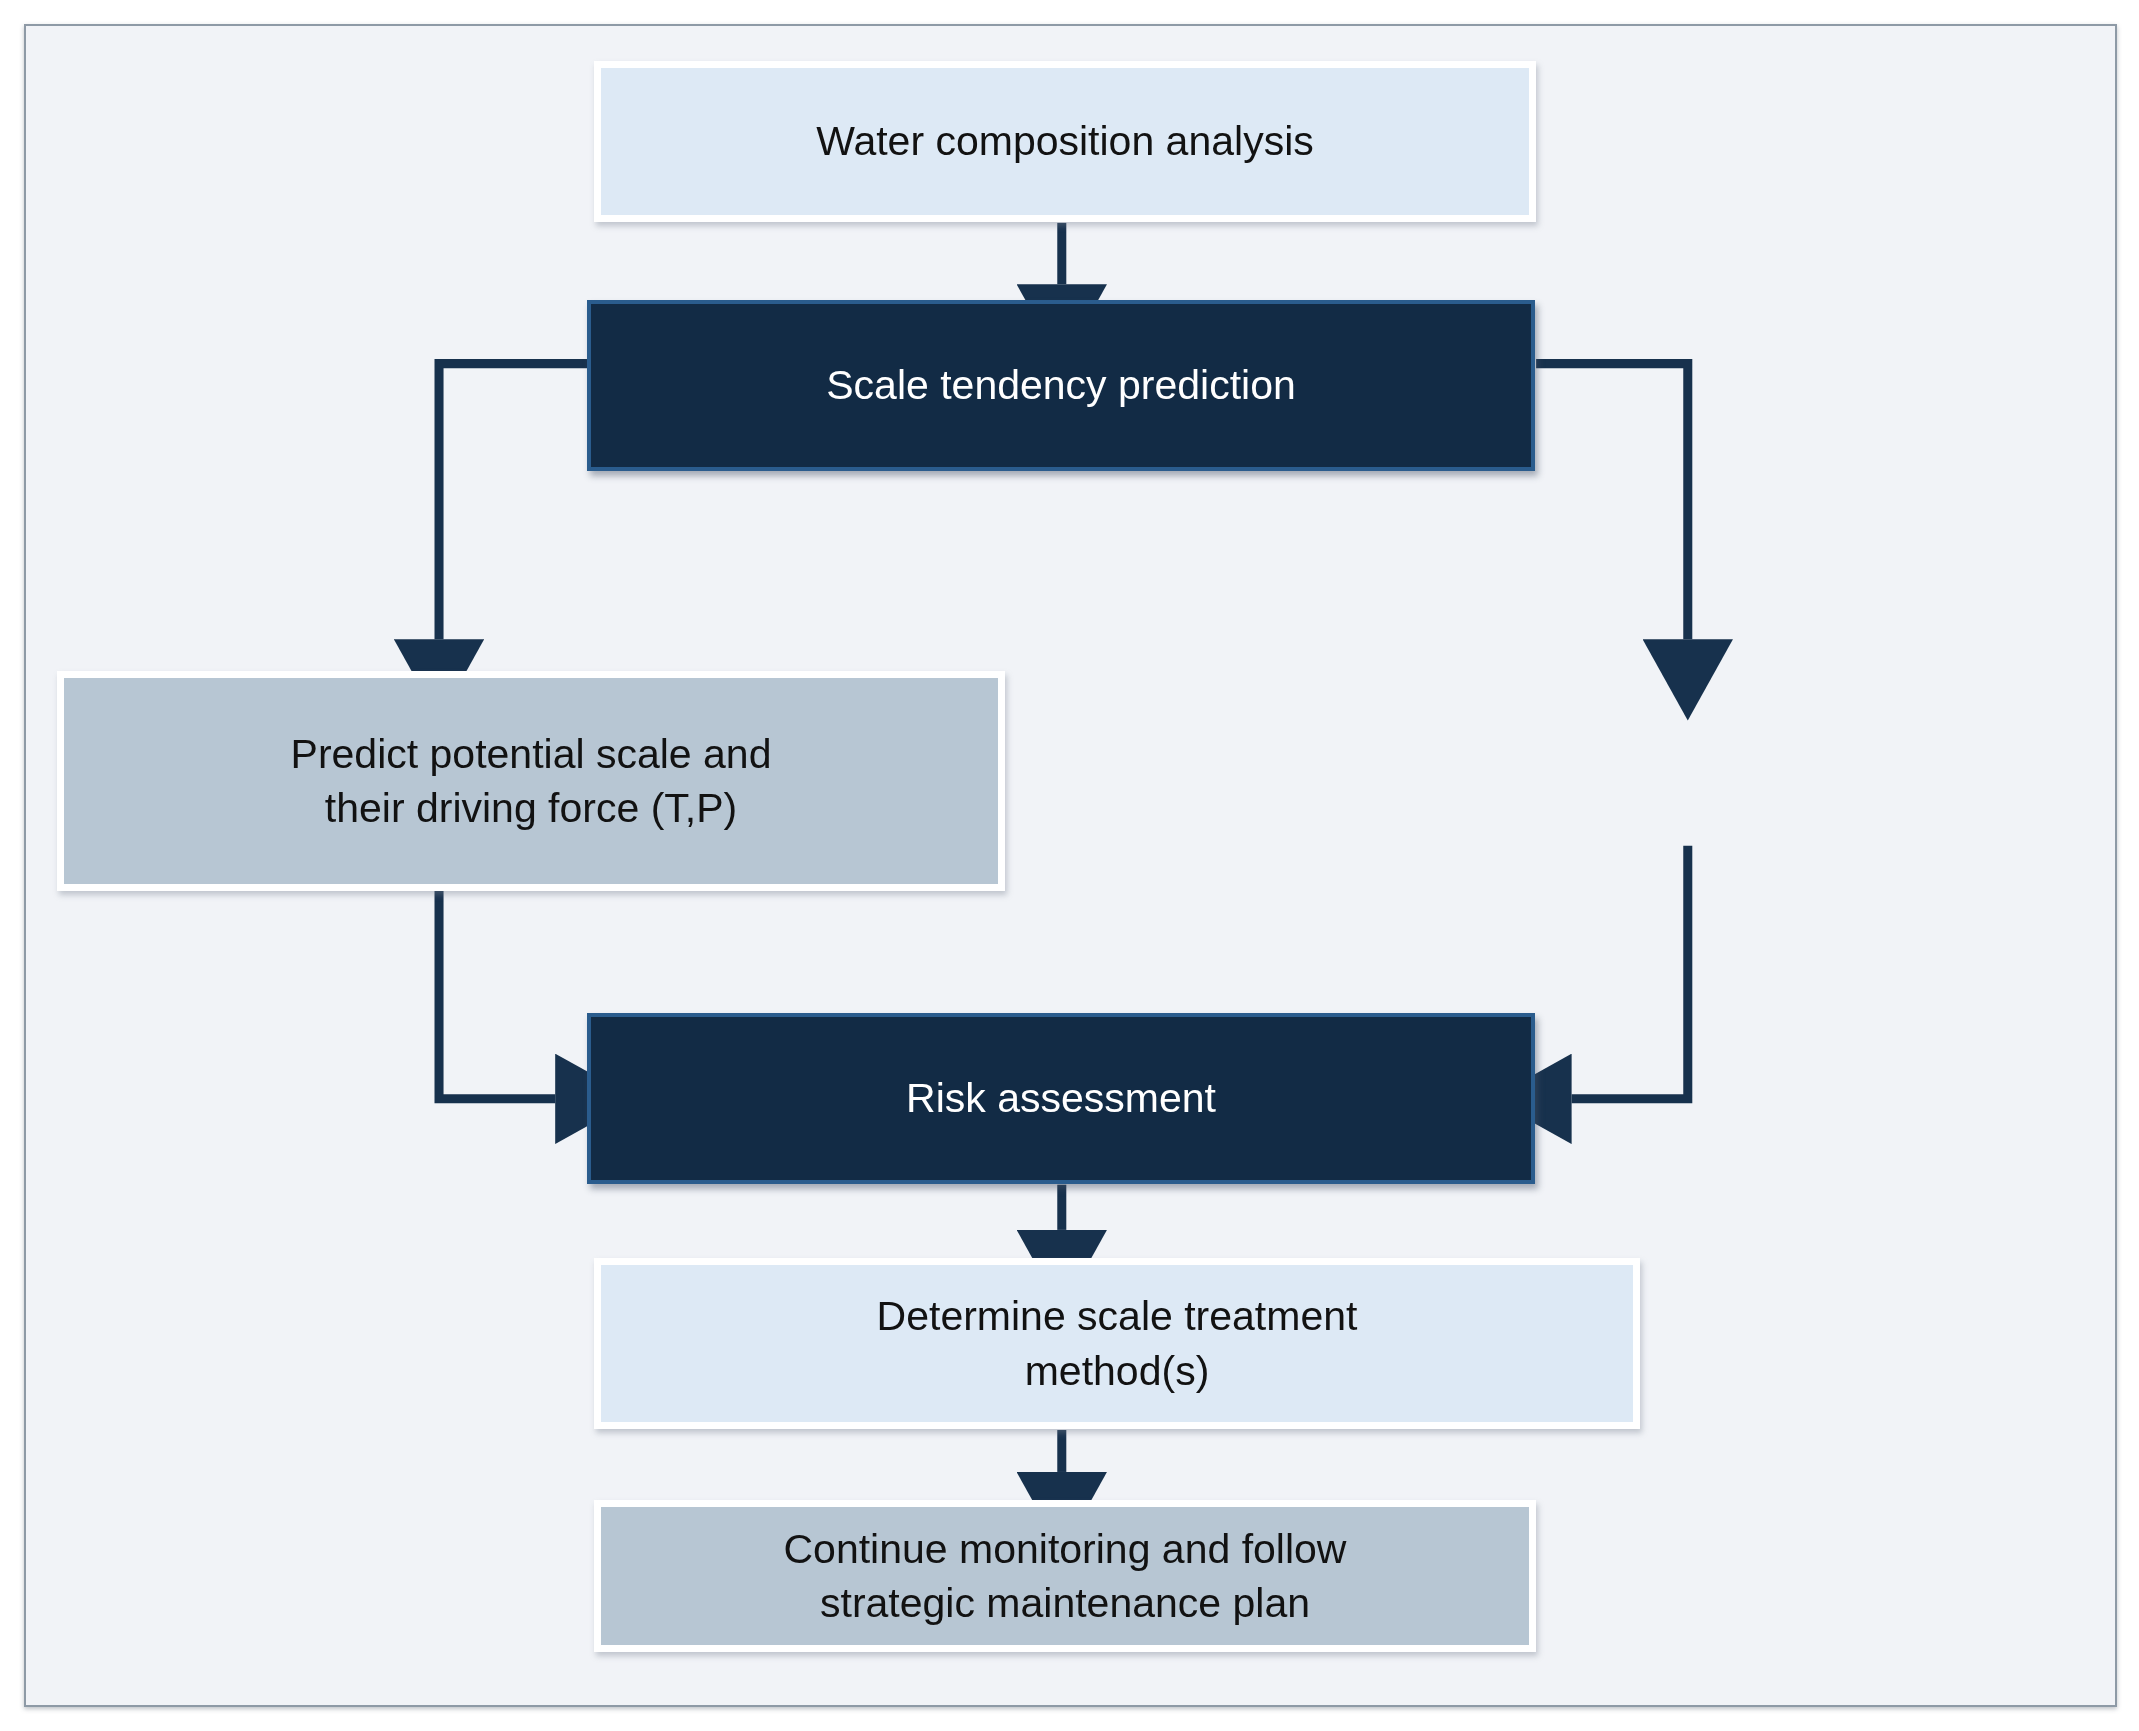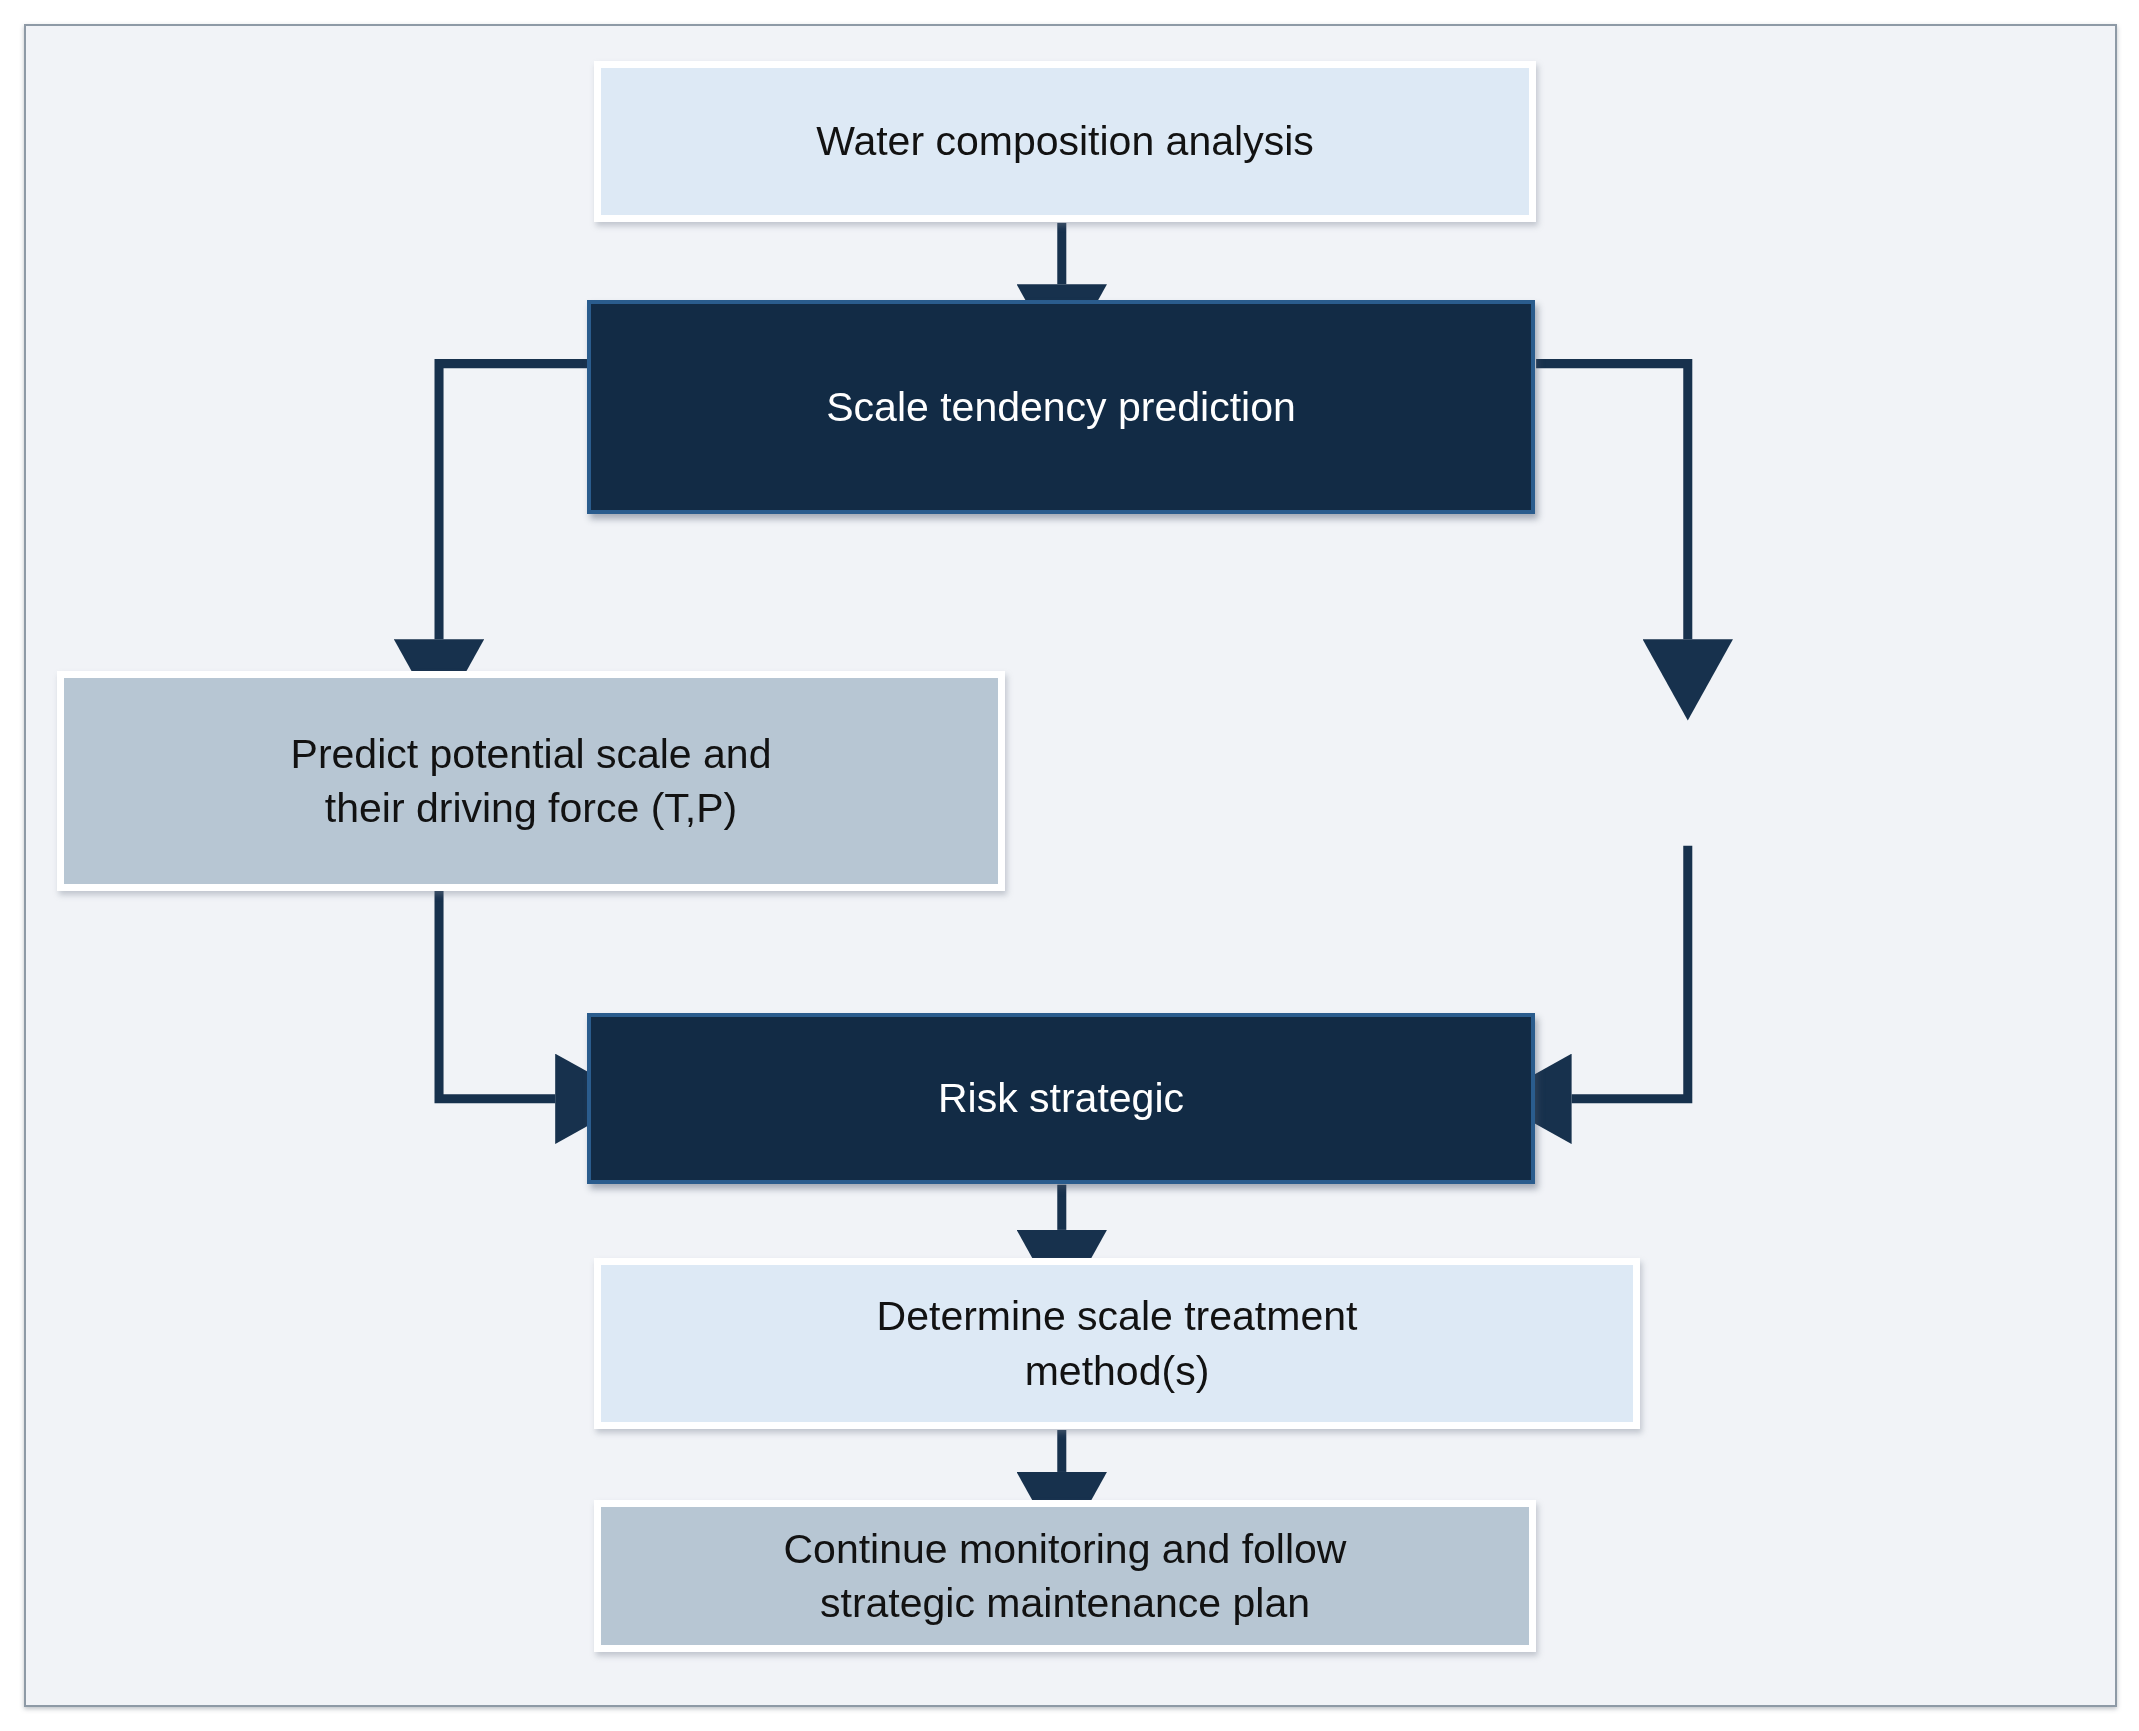--- a/index.html
+++ b/index.html
@@ -68,21 +68,21 @@
   }
   .node.navy {
     background: #122b45;
     border: 4.5px solid #2a5c8d;
     color: #ffffff;
     font-size: 41px;
     box-shadow: 2.6px 4.5px 6.5px rgba(70,85,105,0.45);
   }
   
   #n-water       { left: 568px;  top: 35px;   width: 942px; height: 161px; }
-  #n-tendency    { left: 561px;  top: 274px;  width: 948px; height: 214px; }
+  #n-tendency    { left: 561px;  top: 274px;  width: 948px; height: 171px; }
   #n-predict     { left: 31px;   top: 645px; width: 948px; height: 220px; }
   #n-calculate   { left: 1097px; top: 645px; width: 948px; height: 174px; }
   #n-risk        { left: 561px;  top: 987px; width: 948px; height: 171px; }
   #n-determine   { left: 568px;  top: 1232px; width: 1046px; height: 171px; }
   #n-continue    { left: 568px;  top: 1474px; width: 942px; height: 152px; }
 </style>
 </head>
 <body>
 
 <div id="page">
@@ -120,21 +120,21 @@
       <span class="label">Scale tendency prediction</span>
     </div>
 
     <div class="node gray" id="n-predict">
       <span class="label">Predict potential scale and
 their driving force (T,P)</span>
     </div>
 
 
     <div class="node navy" id="n-risk">
-      <span class="label">Risk strategic</span>
+      <span class="label">Risk assessment</span>
     </div>
 
     <div class="node light" id="n-determine">
       <span class="label">Determine scale treatment
 method(s)</span>
     </div>
 
     <div class="node gray" id="n-continue">
       <span class="label">Continue monitoring and follow
 strategic maintenance plan</span>

